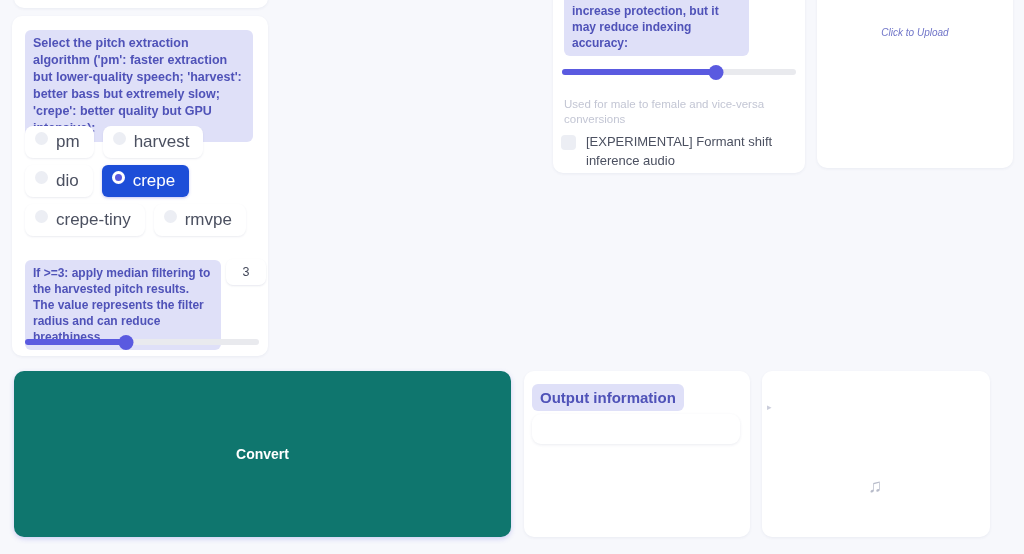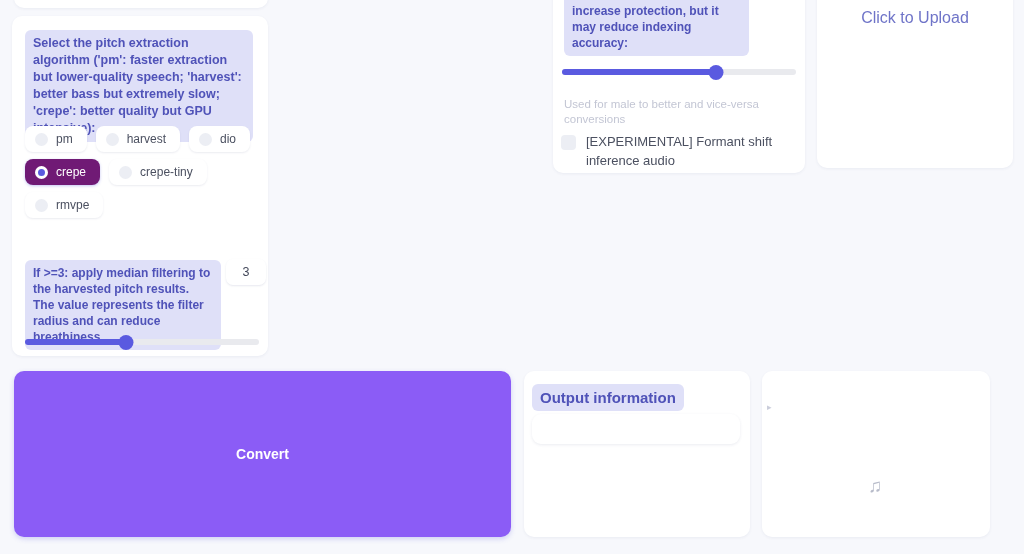--- a/index.html
+++ b/index.html
@@ -40,41 +40,42 @@
 
   
   .radio-wrap {
     display: flex;
     flex-wrap: wrap;
     gap: 7px 9px;
     width: 238px;
   }
   .chip {
     display: inline-flex;
-    align-items: center;
+    align-items: flex-start;
     gap: 8px;
     background: #ffffff;
     border-radius: 8px;
     padding: 6px 14px 6px 10px;
-    font-size: 12px;
+    font-size: 17px;
     color: #4b5060;
     box-shadow: 0 1px 2px rgba(60,64,120,0.10);
     cursor: pointer;
     white-space: nowrap;
   }
   .chip .dot {
     width: 13px; height: 13px;
     border-radius: 50%;
     background: #eceef4;
     flex: 0 0 auto;
   }
   .chip.selected {
-    background: #701a75;
+    background: #1d4ed8;
     color: #ffffff;
     box-shadow: 0 1px 3px rgba(90,90,224,0.35);
+    border-radius: 6px;
   }
   .chip.selected .dot {
     background: #5a5ae0;
     border: 3.5px solid #ffffff;
     width: 13px; height: 13px;
   }
 
   
   .slider {
     position: relative;
@@ -140,29 +141,30 @@
   }
 
   
   .upload-inner {
     text-align: center;
     padding-top: 4px;
   }
   .or-text { color: #b9bccb; font-size: 11.5px; }
   .upload-link {
     color: #6f74c8;
-    font-size: 16px;
-    margin-top: 7px;
+    font-size: 10px;
+    margin-top: 25px;
     cursor: pointer;
+    font-style: italic;
   }
 
   
   .convert-btn {
     position: absolute;
-    background: #8b5cf6;
+    background: #0f766e;
     border-radius: 10px;
     display: flex;
     align-items: center;
     justify-content: center;
     color: #ffffff;
     font-size: 14px;
     font-weight: bold;
     cursor: pointer;
     box-shadow: 0 2px 5px rgba(90,90,224,0.25);
   }
@@ -250,21 +252,21 @@
   <div class="panel" style="left:553px; top:-52px; width:252px; height:225px;">
 
     <div class="infolabel small" style="position:absolute; left:11px; top:34px; width:185px;">Decrease the value to increase protection, but it may reduce indexing accuracy:</div>
 
     <div class="slider" style="position:absolute; left:9px; top:116px; width:234px;">
       <div class="track"></div>
       <div class="fill" style="width:66%;"></div>
       <div class="thumb" style="left:66%;"></div>
     </div>
 
-    <div class="muted" style="position:absolute; left:11px; top:149px; width:205px;">Used for male to better and vice-versa conversions</div>
+    <div class="muted" style="position:absolute; left:11px; top:149px; width:205px;">Used for male to female and vice-versa conversions</div>
 
     <div class="checkrow" style="position:absolute; left:8px; top:184px;">
       <span class="checkbox"></span>
       <span class="checklabel">[EXPERIMENTAL] Formant shift inference audio</span>
     </div>
   </div>
 
   <div class="panel" style="left:817px; top:-72px; width:196px; height:240px;">
     <div class="upload-inner" style="position:absolute; left:0; top:70px; width:100%;">
       <div class="upload-link">Click to Upload</div>

